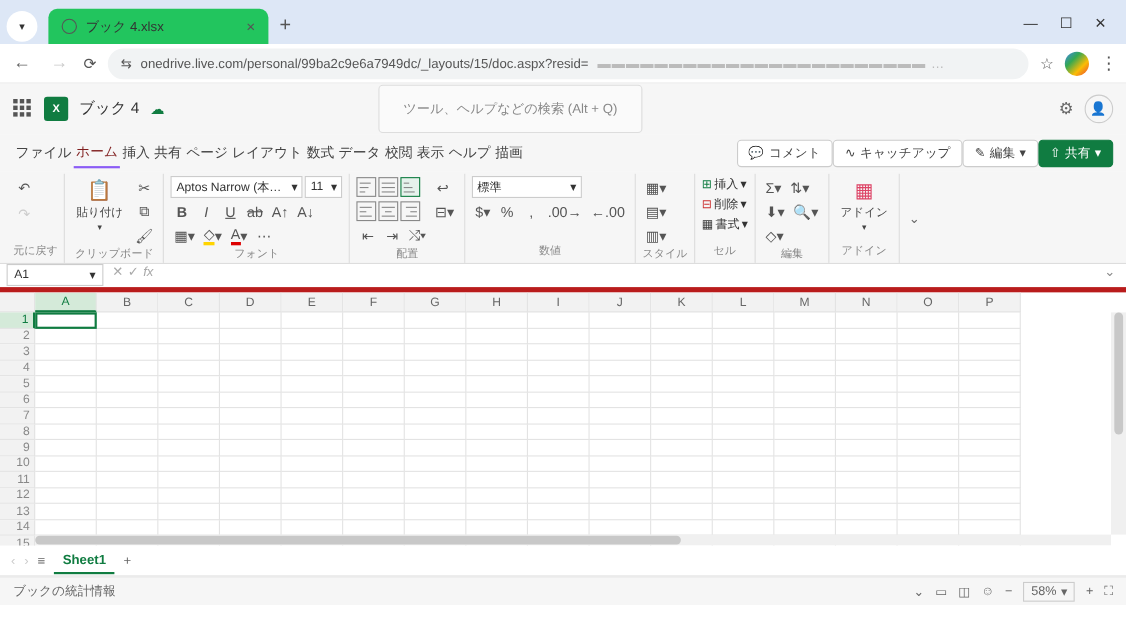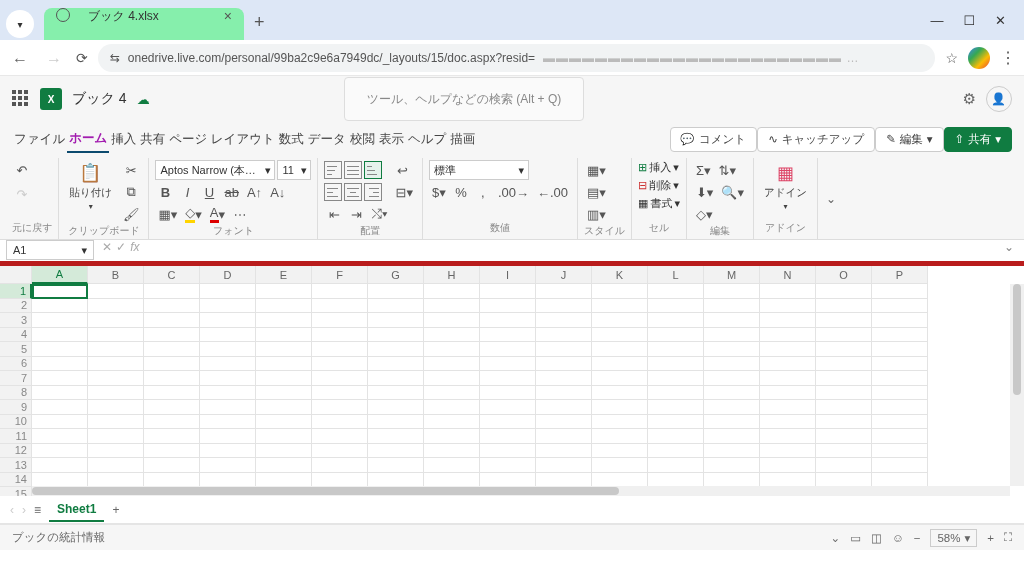--- a/index.html
+++ b/index.html
@@ -1,20 +1,20 @@
 <!DOCTYPE html>
 <html><head>
 <meta charset="utf-8">
 <style>
 * { margin: 0; padding: 0; box-sizing: border-box; font-family: "Segoe UI", Arial, sans-serif; }
 body { width: 1024px; height: 576px; background: #fff; overflow: hidden; font-size: 12px; color: #333; }
 
 
 .chrome-top { background: #dde7f6; height: 40px; display: flex; align-items: center; }
-.tab { background: #86efac; border-radius: 8px 8px 0 0; height: 32px; margin-top: 8px; margin-left: 10px; padding: 0 12px; display: flex; align-items: flex-start; gap: 18px; width: 200px; }
+.tab { background: #22c55e; border-radius: 8px 8px 0 0; height: 32px; margin-top: 8px; margin-left: 10px; padding: 0 12px; display: flex; align-items: center; gap: 8px; width: 200px; }
 .tab-drop { width: 28px; height: 28px; border-radius: 50%; background: #fff; margin: 8px 0 0 6px; display: flex; align-items: center; justify-content: center; font-size: 10px; }
 .globe { width: 14px; height: 14px; border: 1px solid #555; border-radius: 50%; position: relative; }
 .tab-title { font-size: 12px; flex: 1; white-space: nowrap; overflow: hidden; }
 .tab-close { font-size: 14px; color: #555; }
 .new-tab { margin-left: 10px; margin-top: 4px; font-size: 18px; color: #555; }
 .win-controls { margin-left: auto; display: flex; gap: 20px; padding: 0 18px; font-size: 13px; color: #333; }
 
 .addr-bar { height: 36px; background: #fff; display: flex; align-items: center; padding: 0 8px; gap: 10px; border-bottom: 1px solid #e8e8e8; }
 .nav-arrow { width: 24px; text-align: center; color: #666; font-size: 16px; }
 .reload { font-size: 14px; color: #555; }
@@ -32,21 +32,21 @@
 .doc-name { font-size: 14px; }
 .sync-icon { color: #107c41; font-size: 13px; }
 .search-box { margin: 0 auto; width: 240px; height: 44px; border: 1px solid #ddd; border-radius: 4px; display: flex; align-items: center; justify-content: center; font-size: 12px; color: #888; background: #fafafa; }
 .hdr-right { display: flex; gap: 10px; align-items: center; margin-left: auto; }
 .gear { color: #666; font-size: 15px; }
 .user-circle { width: 26px; height: 26px; border: 1px solid #ccc; border-radius: 50%; display: flex; align-items: center; justify-content: center; color: #888; }
 
 
 .menu-tabs { height: 34px; display: flex; align-items: center; padding: 0 12px; background: #f6f6f6; font-size: 12.5px; color: #444; }
 .menu-tabs .tab-item { padding: 4px 2px; cursor: pointer; }
-.menu-tabs .active { border-bottom: 2px solid #0c4a6e; font-weight: 700; color: #a21caf; }
+.menu-tabs .active { border-bottom: 2px solid #8b5cf6; font-weight: 400; color: #7f1d1d; }
 .menu-spacer { flex: 1; }
 .pill-btn { border: 1px solid #ccc; border-radius: 4px; padding: 4px 10px; font-size: 11.5px; display: flex; align-items: center; gap: 4px; background: #fff; }
 .pill-green { background: #107c41; color: #fff; border-color: #107c41; }
 
 
 .ribbon { height: 84px; background: #f6f6f6; border-bottom: 1px solid #ddd; display: flex; padding: 2px 6px 0; }
 .rgroup { border-right: 1px solid #ddd; padding: 2px 6px; display: flex; flex-direction: column; }
 .rgroup-body { flex: 1; display: flex; align-items: flex-start; gap: 4px; }
 .rgroup-label { font-size: 10px; color: #888; text-align: center; padding-bottom: 2px; }
 .rbtn { padding: 2px 3px; color: #555; font-size: 13px; display: flex; align-items: center; justify-content: center; min-width: 20px; height: 20px; border-radius: 3px; }

